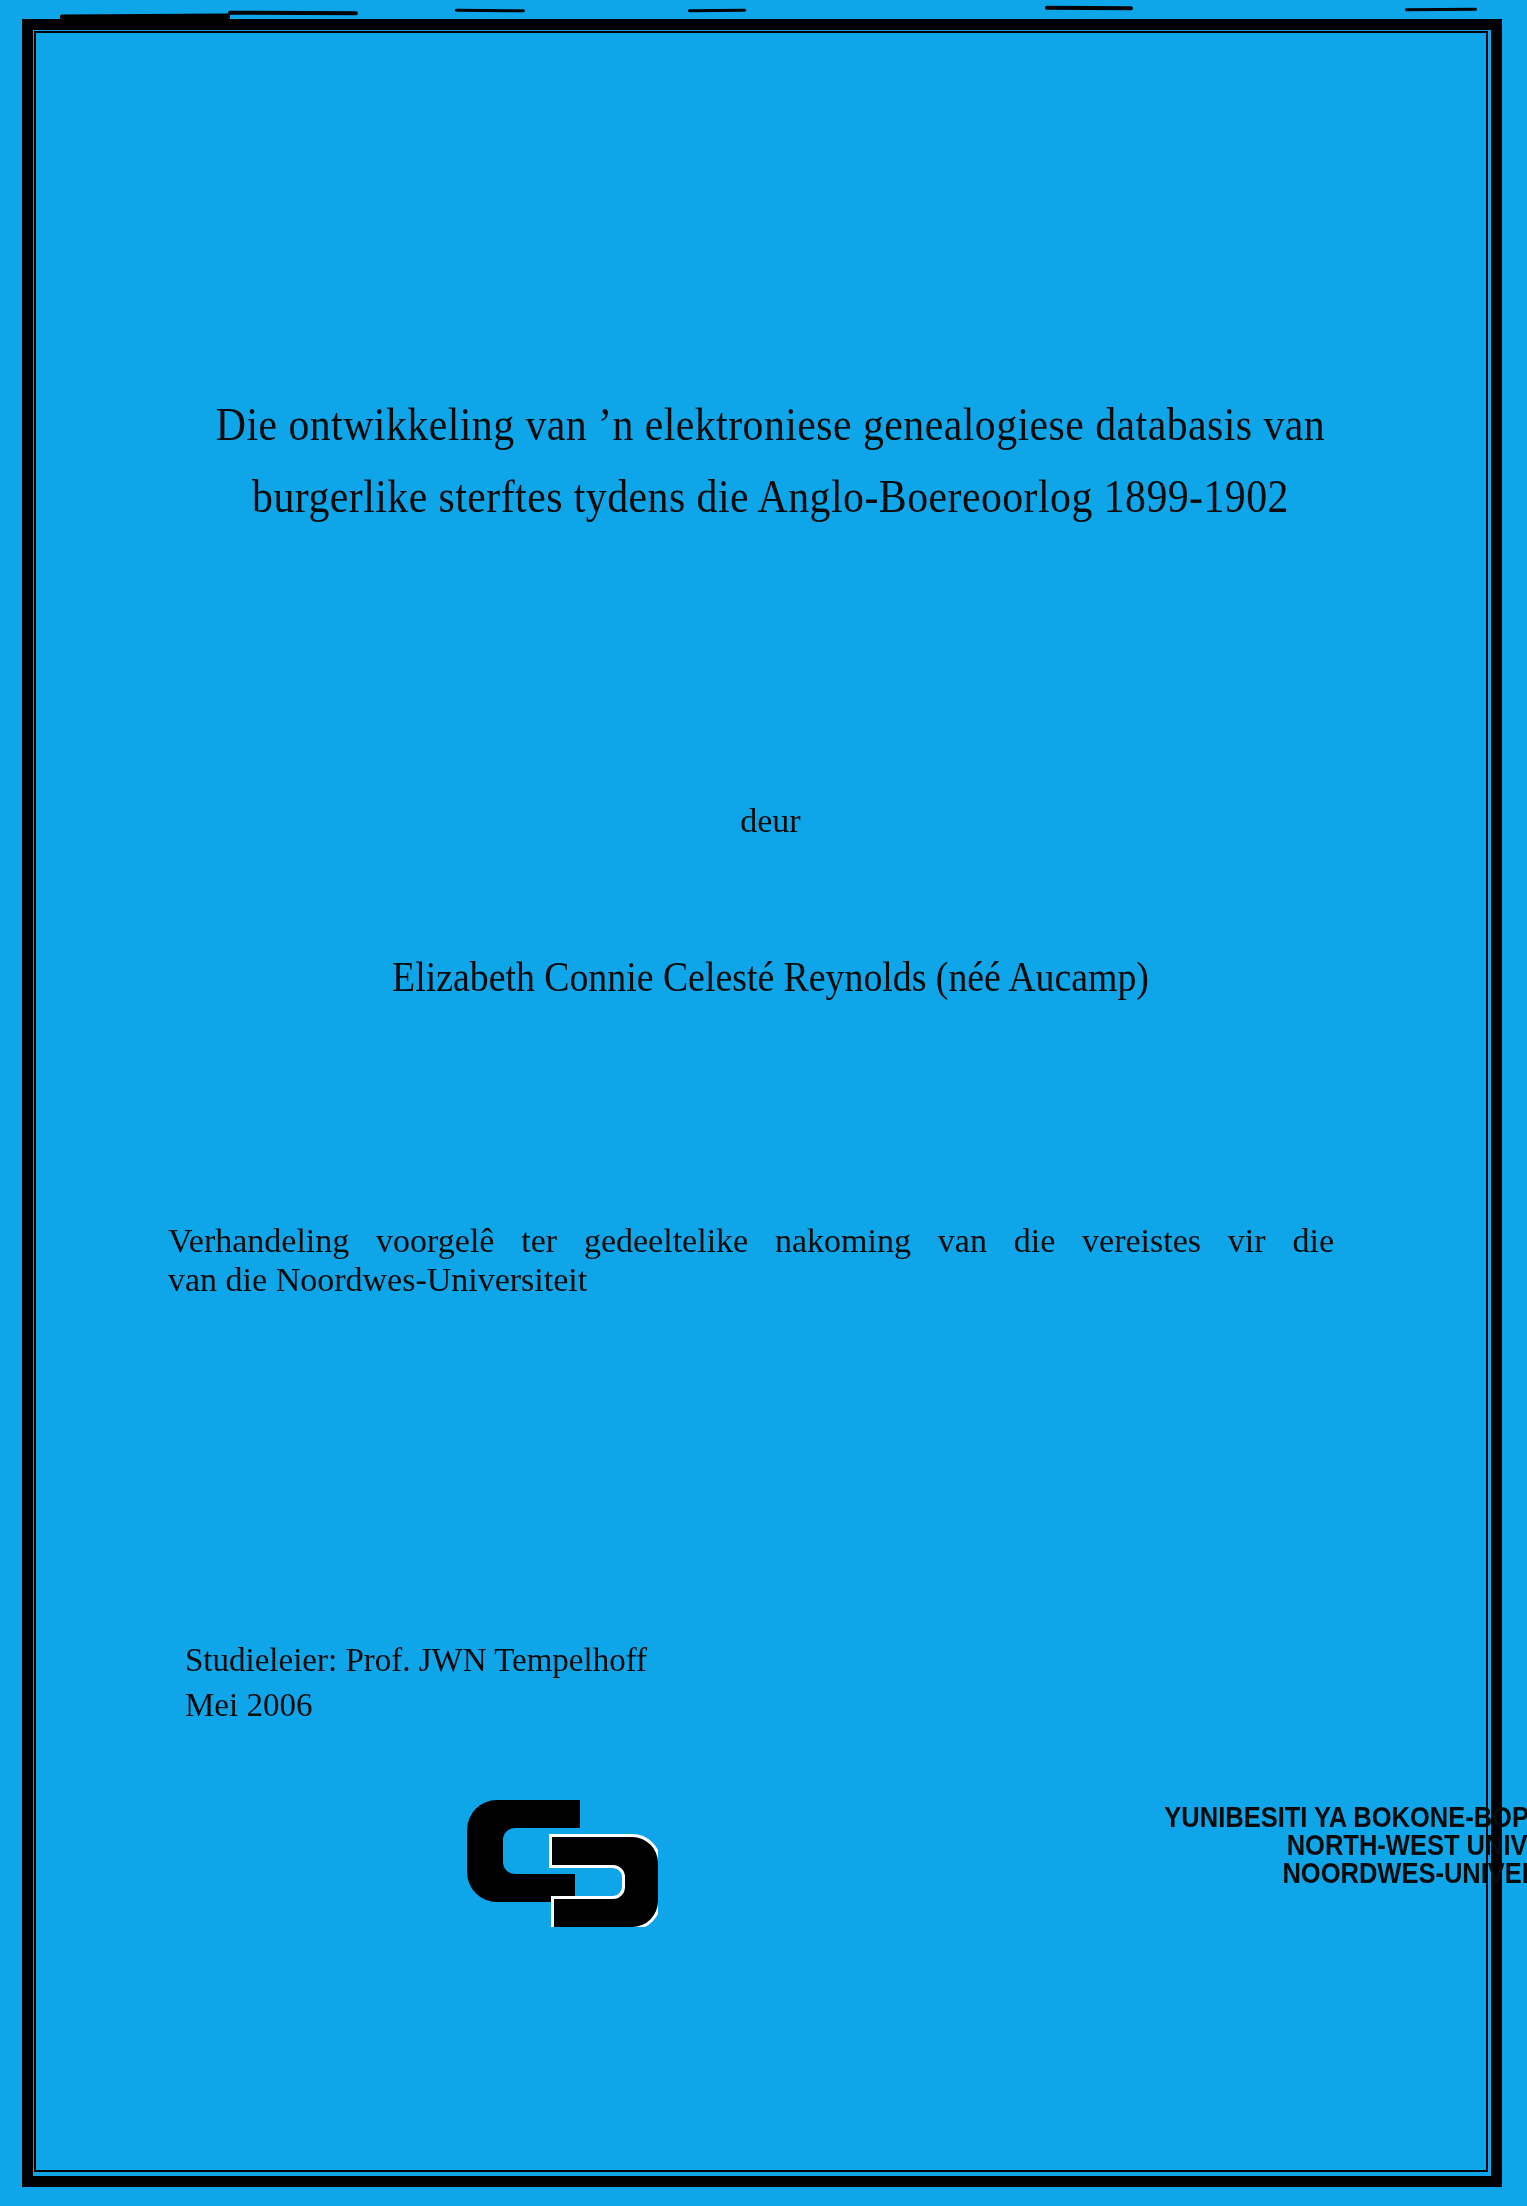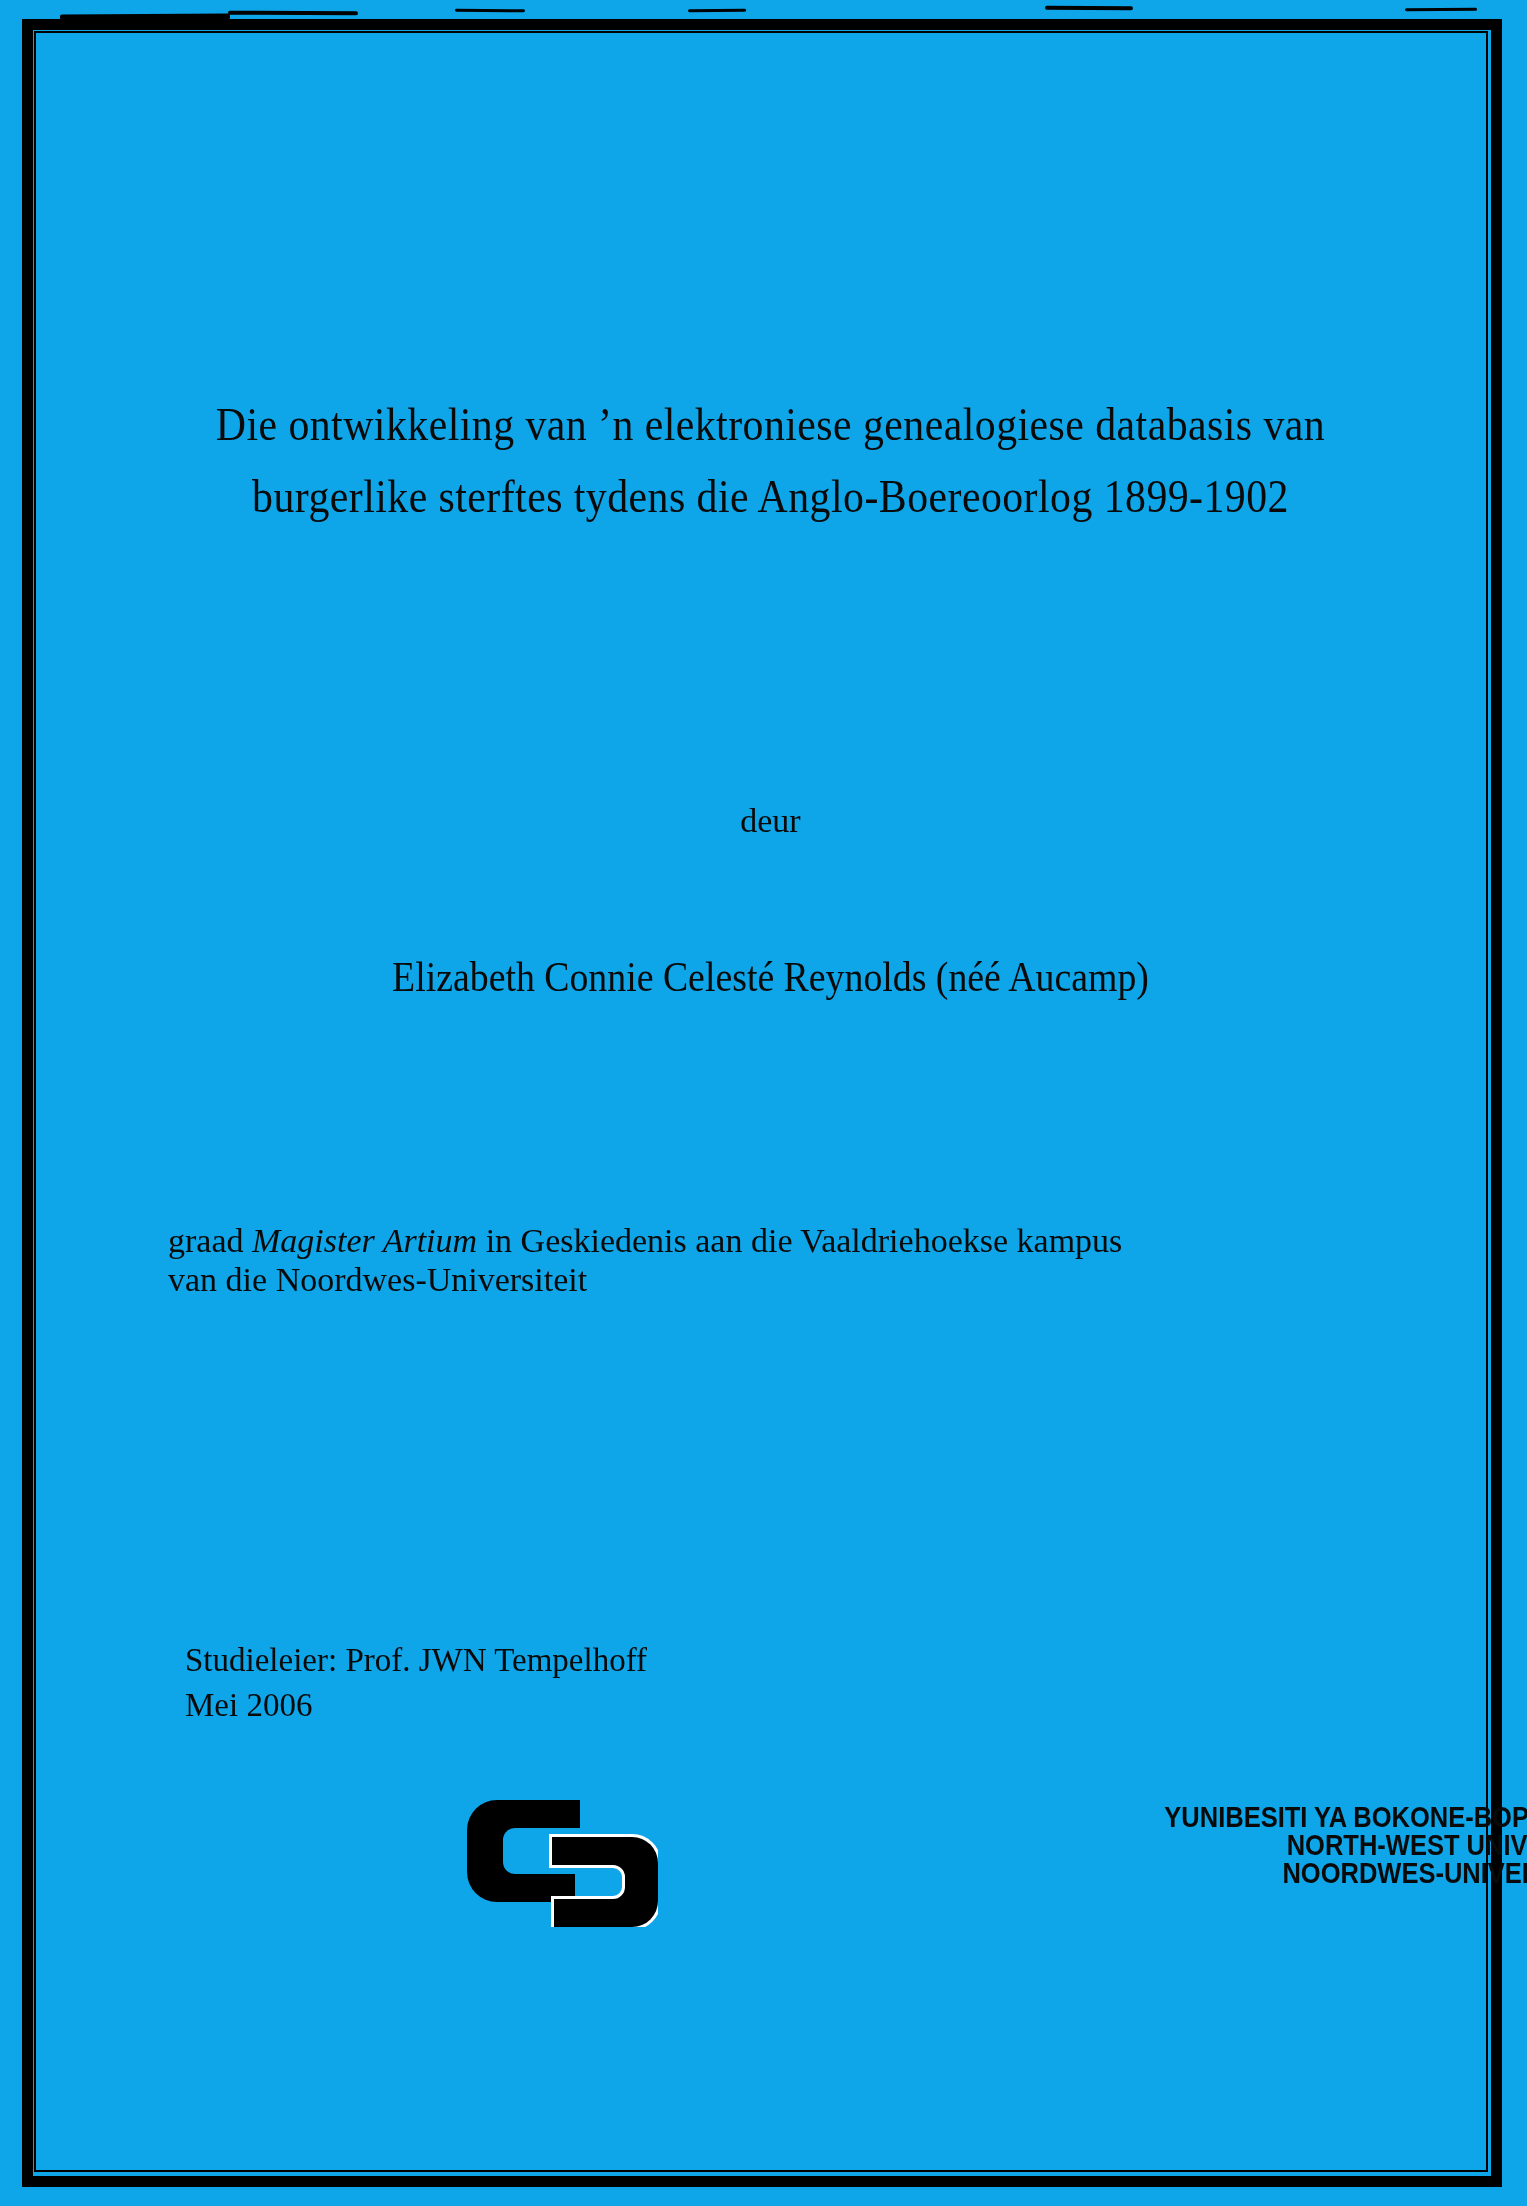--- a/index.html
+++ b/index.html
@@ -97,21 +97,21 @@
   <div class="frame-inner"></div>
 
   <div id="title1" class="centered title-line">Die ontwikkeling van ’n elektroniese genealogiese databasis van</div>
   <div id="title2" class="centered title-line">burgerlike sterftes tydens die Anglo-Boereoorlog 1899-1902</div>
 
   <div id="byline" class="centered">deur</div>
 
   <div id="author" class="centered">Elizabeth Connie Celesté Reynolds (néé Aucamp)</div>
 
   <div id="submission">
-    <span class="sub-line"><span>graad </span><span class="italic">Magister Artium</span><span> in Geskiedenis aan die Vaaldriehoekse kampus</span></span>
+    <span class="sub-line justified">Verhandeling voorgelê ter gedeeltelike nakoming van die vereistes vir die</span>
     <span class="sub-line">van die Noordwes-Universiteit</span>
   </div>
 
   <div id="supervisor-block">
     <div>Studieleier: Prof. JWN Tempelhoff</div>
     <div>Mei 2006</div>
   </div>
 
   <div id="logo">
     <svg id="logo-mark" width="191" height="127" viewBox="0 0 191 127" xmlns="http://www.w3.org/2000/svg">

